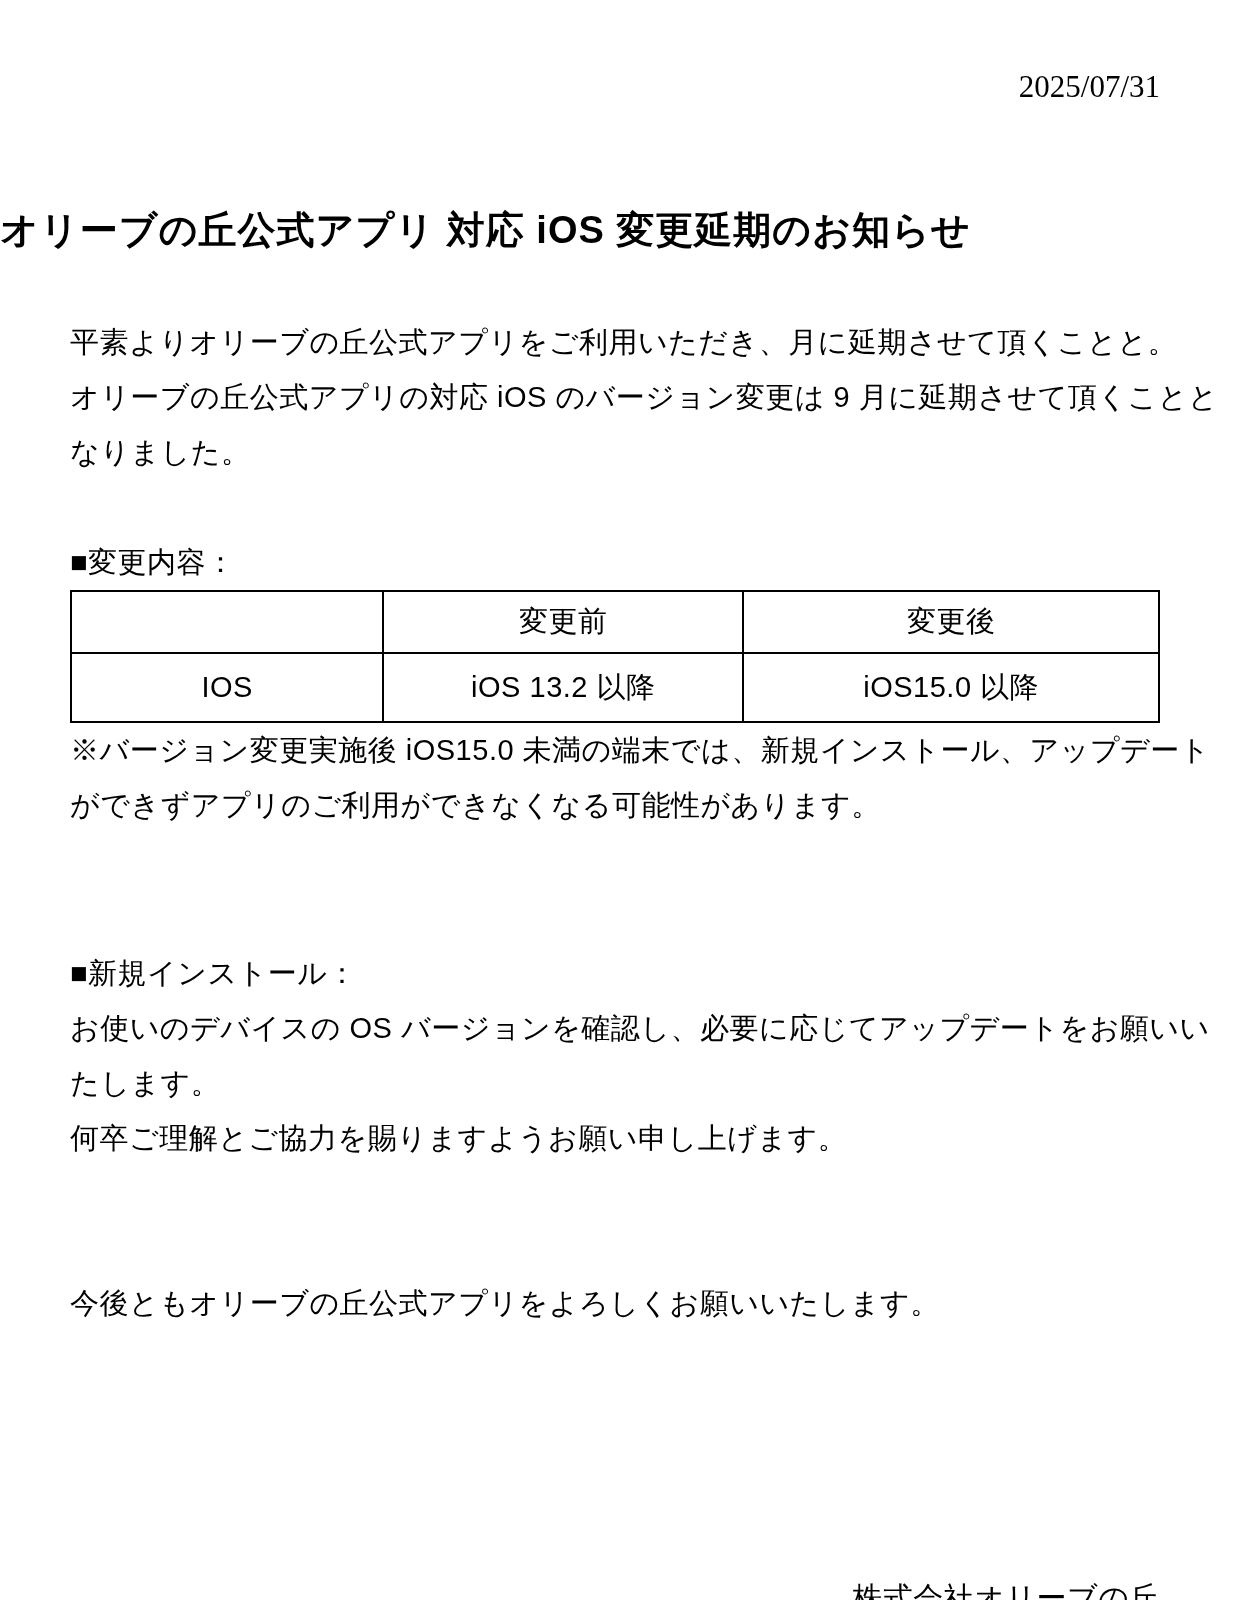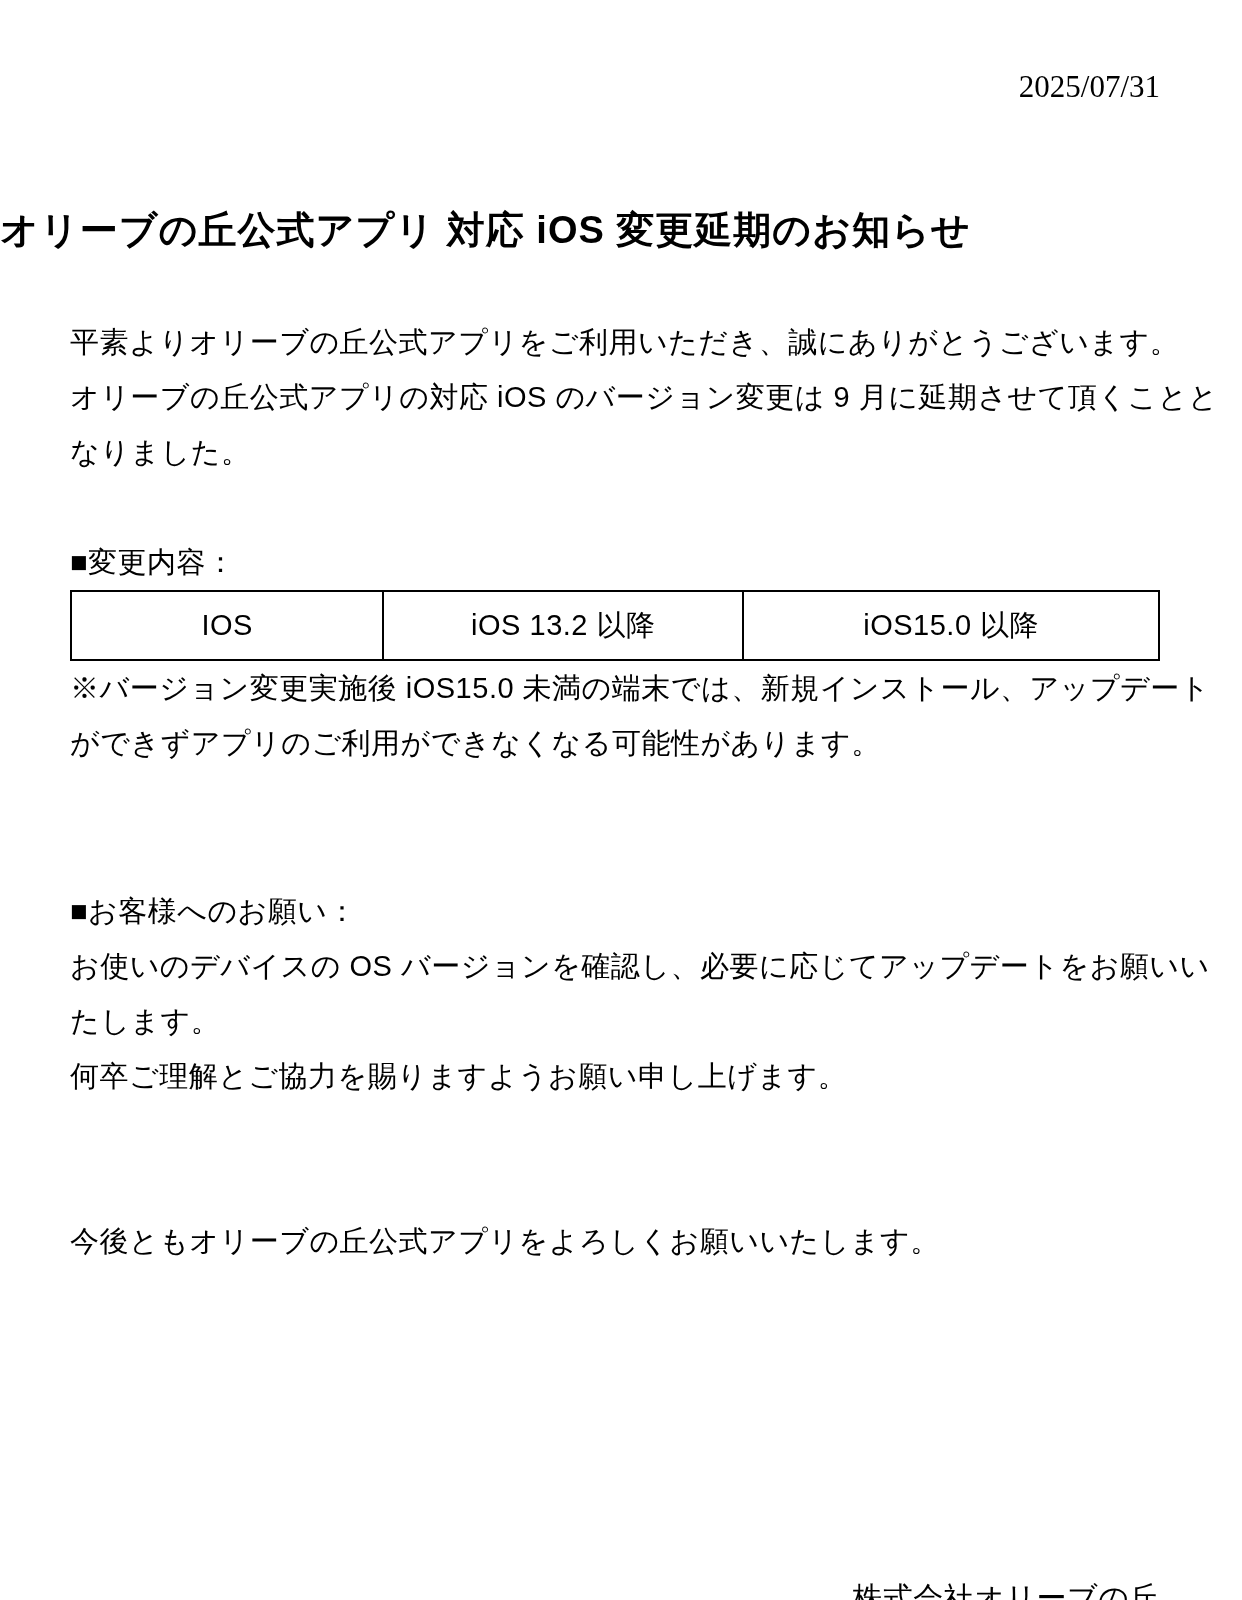--- a/index.html
+++ b/index.html
@@ -84,49 +84,54 @@
 <body>
 
 <div class="page">
 
   <div class="date">2025/07/31</div>
 
   <h1 class="doc-title">オリーブの丘公式アプリ 対応 iOS 変更延期のお知らせ</h1>
 
   <div class="content">
 
-    <div class="line">平素よりオリーブの丘公式アプリをご利用いただき、誠にありがとうございます。</div>
+    <div class="line">平素よりオリーブの丘公式アプリをご利用いただき、月に延期させて頂くことと。</div>
     <div class="line">オリーブの丘公式アプリの対応 iOS のバージョン変更は 9 月に延期させて頂くことと</div>
     <div class="line">なりました。</div>
 
     <div class="spacer-55"></div>
 
     <div class="line">■変更内容：</div>
 
     <table class="os-table">
       <colgroup>
           <col class="c1">
           <col class="c2">
           <col class="c3">
         </colgroup>
       <tbody>
+          <tr class="head-row">
+        <td></td>
+        <td>変更前</td>
+        <td>変更後</td>
+      </tr>
       <tr class="data-row">
         <td>IOS</td>
         <td>iOS 13.2 以降</td>
         <td>iOS15.0 以降</td>
       </tr>
     </tbody>
       </table>
 
     <div class="line">※バージョン変更実施後 iOS15.0 未満の端末では、新規インストール、アップデート</div>
     <div class="line">ができずアプリのご利用ができなくなる可能性があります。</div>
 
     <div class="spacer-113"></div>
 
-    <div class="line">■お客様へのお願い：</div>
+    <div class="line">■新規インストール：</div>
     <div class="line">お使いのデバイスの OS バージョンを確認し、必要に応じてアップデートをお願いい</div>
     <div class="line">たします。</div>
     <div class="line">何卒ご理解とご協力を賜りますようお願い申し上げます。</div>
 
     <div class="spacer-110"></div>
 
     <div class="line">今後ともオリーブの丘公式アプリをよろしくお願いいたします。</div>
 
   </div>
 

